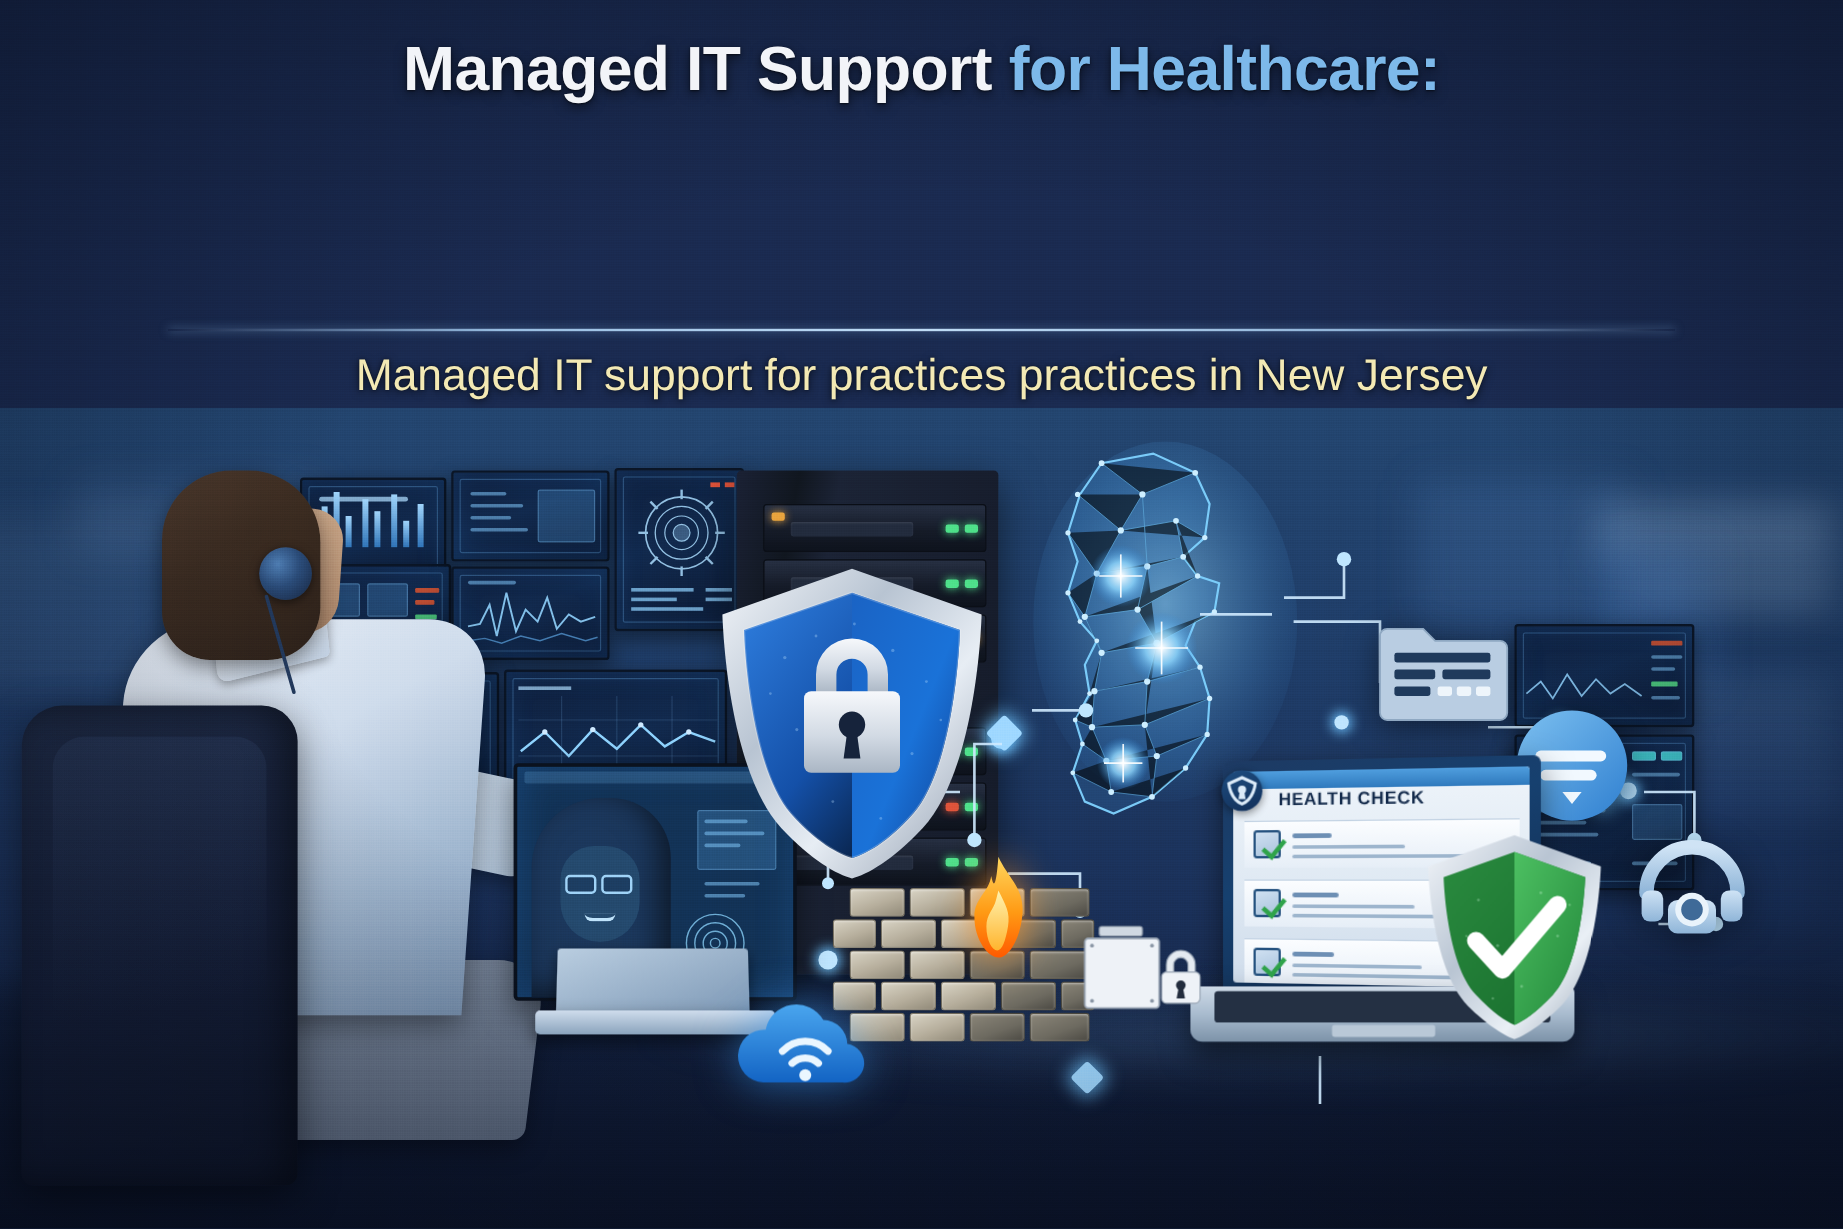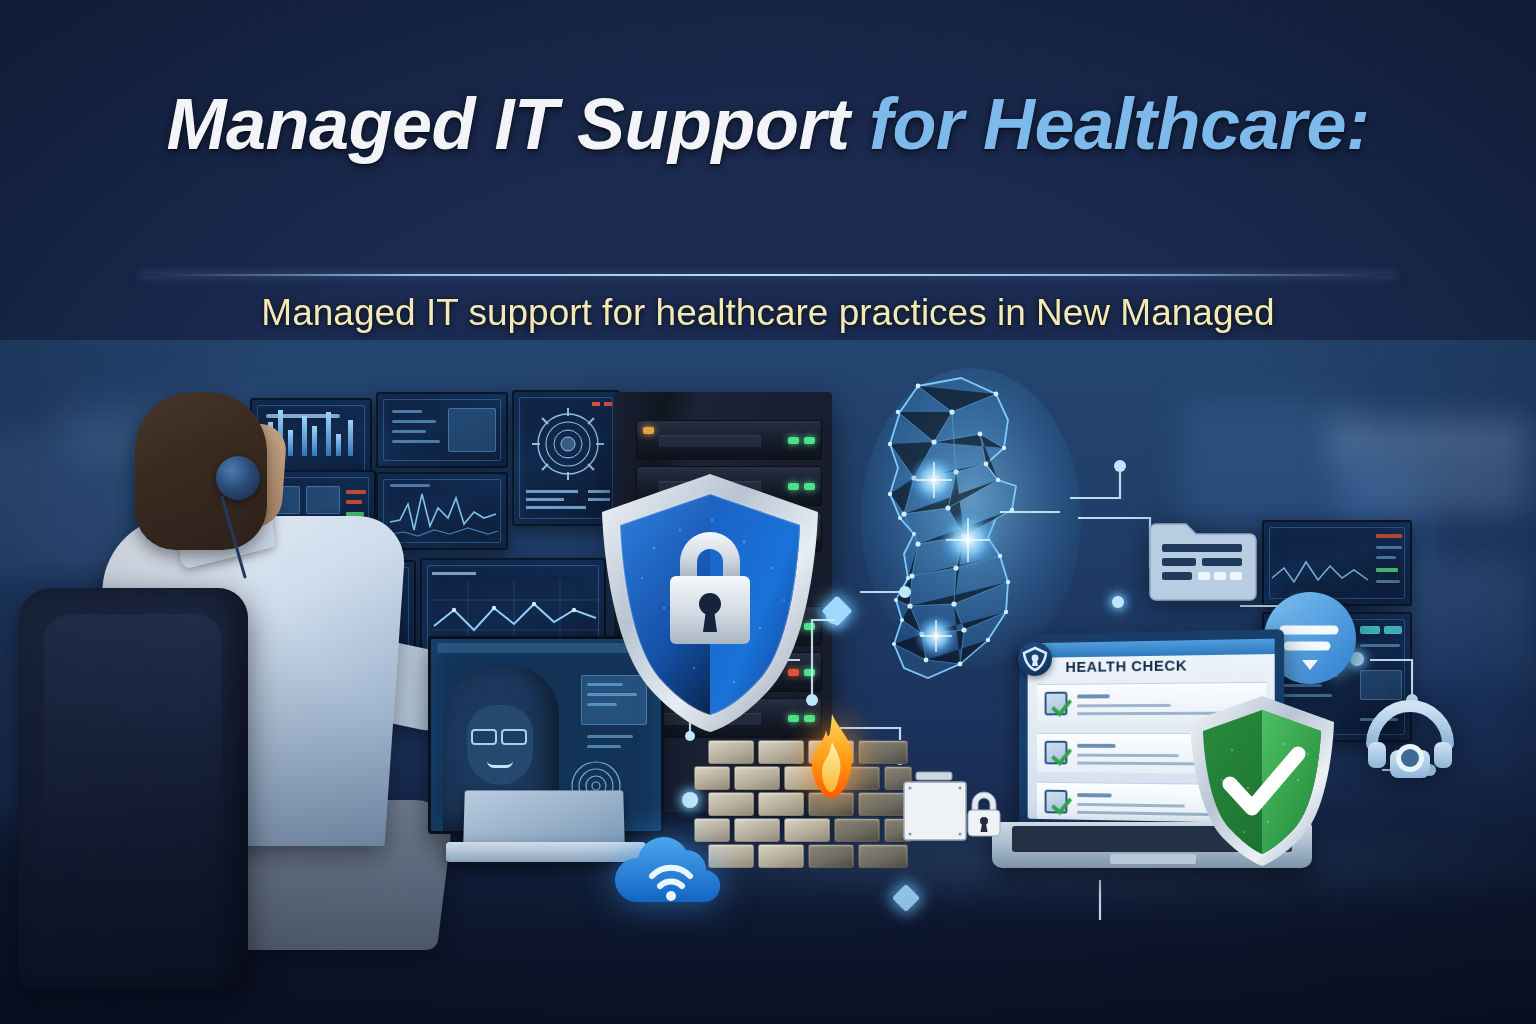--- a/index.html
+++ b/index.html
@@ -49,21 +49,21 @@
     background:radial-gradient(ellipse 85% 80% at 50% 48%, rgba(0,0,0,0) 40%, rgba(4,9,22,.62) 100%);
   }
 
   
   #header{ position:absolute; left:0; right:0; top:0; height:350px; z-index:40; text-align:center; }
   .title-line{
     font-weight:bold; letter-spacing:-.5px; line-height:1.0;
     text-shadow:0 3px 10px rgba(0,0,0,.55), 0 1px 2px rgba(0,0,0,.6);
     white-space:nowrap;
   }
-  #title1{ font-size:72px; margin-top:88px;font-style:italic; }
+  #title1{ font-size:52px; margin-top:32px; }
   #title2{ font-size:76px; margin-top:18px; }
   .t-white{ color:#f2f4f8; }
   .t-blue{ color:#7db9ea; }
   .t-blue2{ color:#63b3e8; }
   #divider{
     position:absolute; left:140px; right:140px; top:274px; height:2px;
     background:linear-gradient(90deg, rgba(150,200,245,0) 0%, rgba(173,214,250,.85) 22%, rgba(200,230,255,.95) 50%, rgba(173,214,250,.8) 78%, rgba(150,200,245,0) 100%);
     box-shadow:0 0 8px rgba(150,205,250,.5);
   }
   #subtitle{
@@ -919,16 +919,16 @@
   </svg>
 
   <div id="grain"></div>
   <div id="vignette"></div>
 
   <div id="header">
     <div id="title1" class="title-line">
       <span class="t-white">Managed IT Support </span><span class="t-blue">for Healthcare:</span>
     </div>
     <div id="divider"></div>
-    <div id="subtitle">Managed IT support for healthcare practices in New Managed</div>
+    <div id="subtitle">Managed IT support for practices practices in New Jersey</div>
   </div>
 
 </div>
 
 </body></html>

